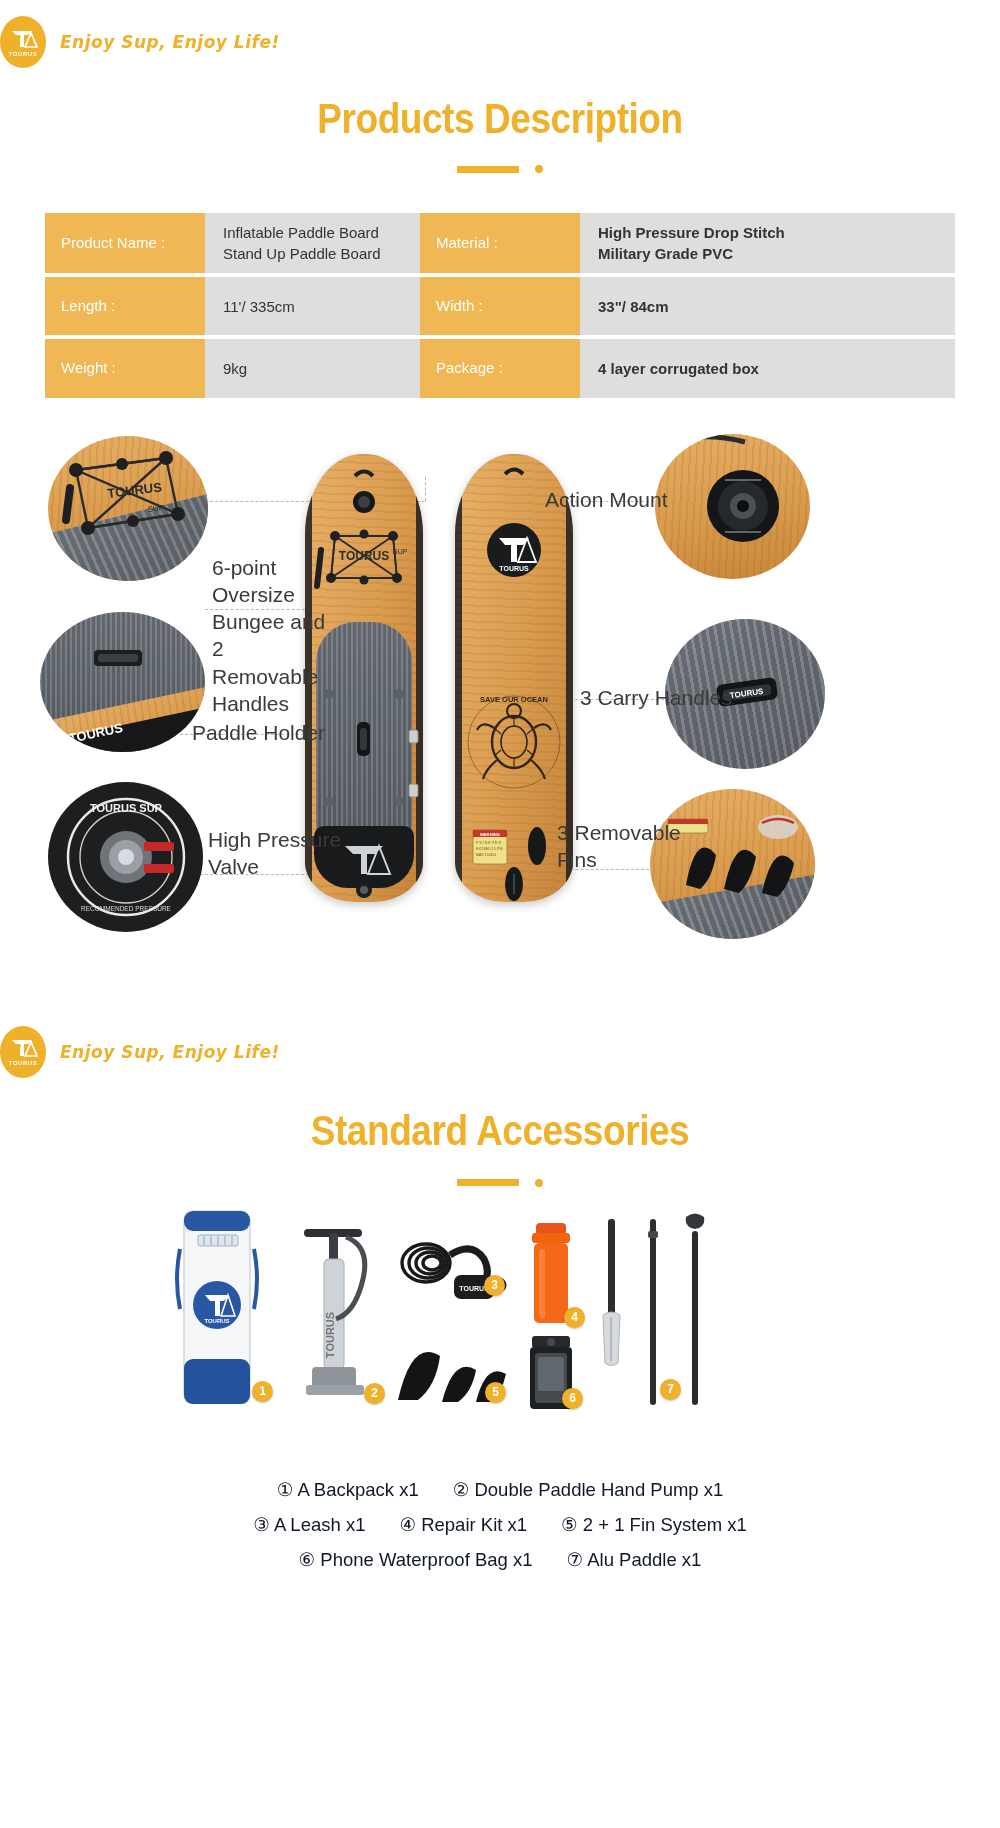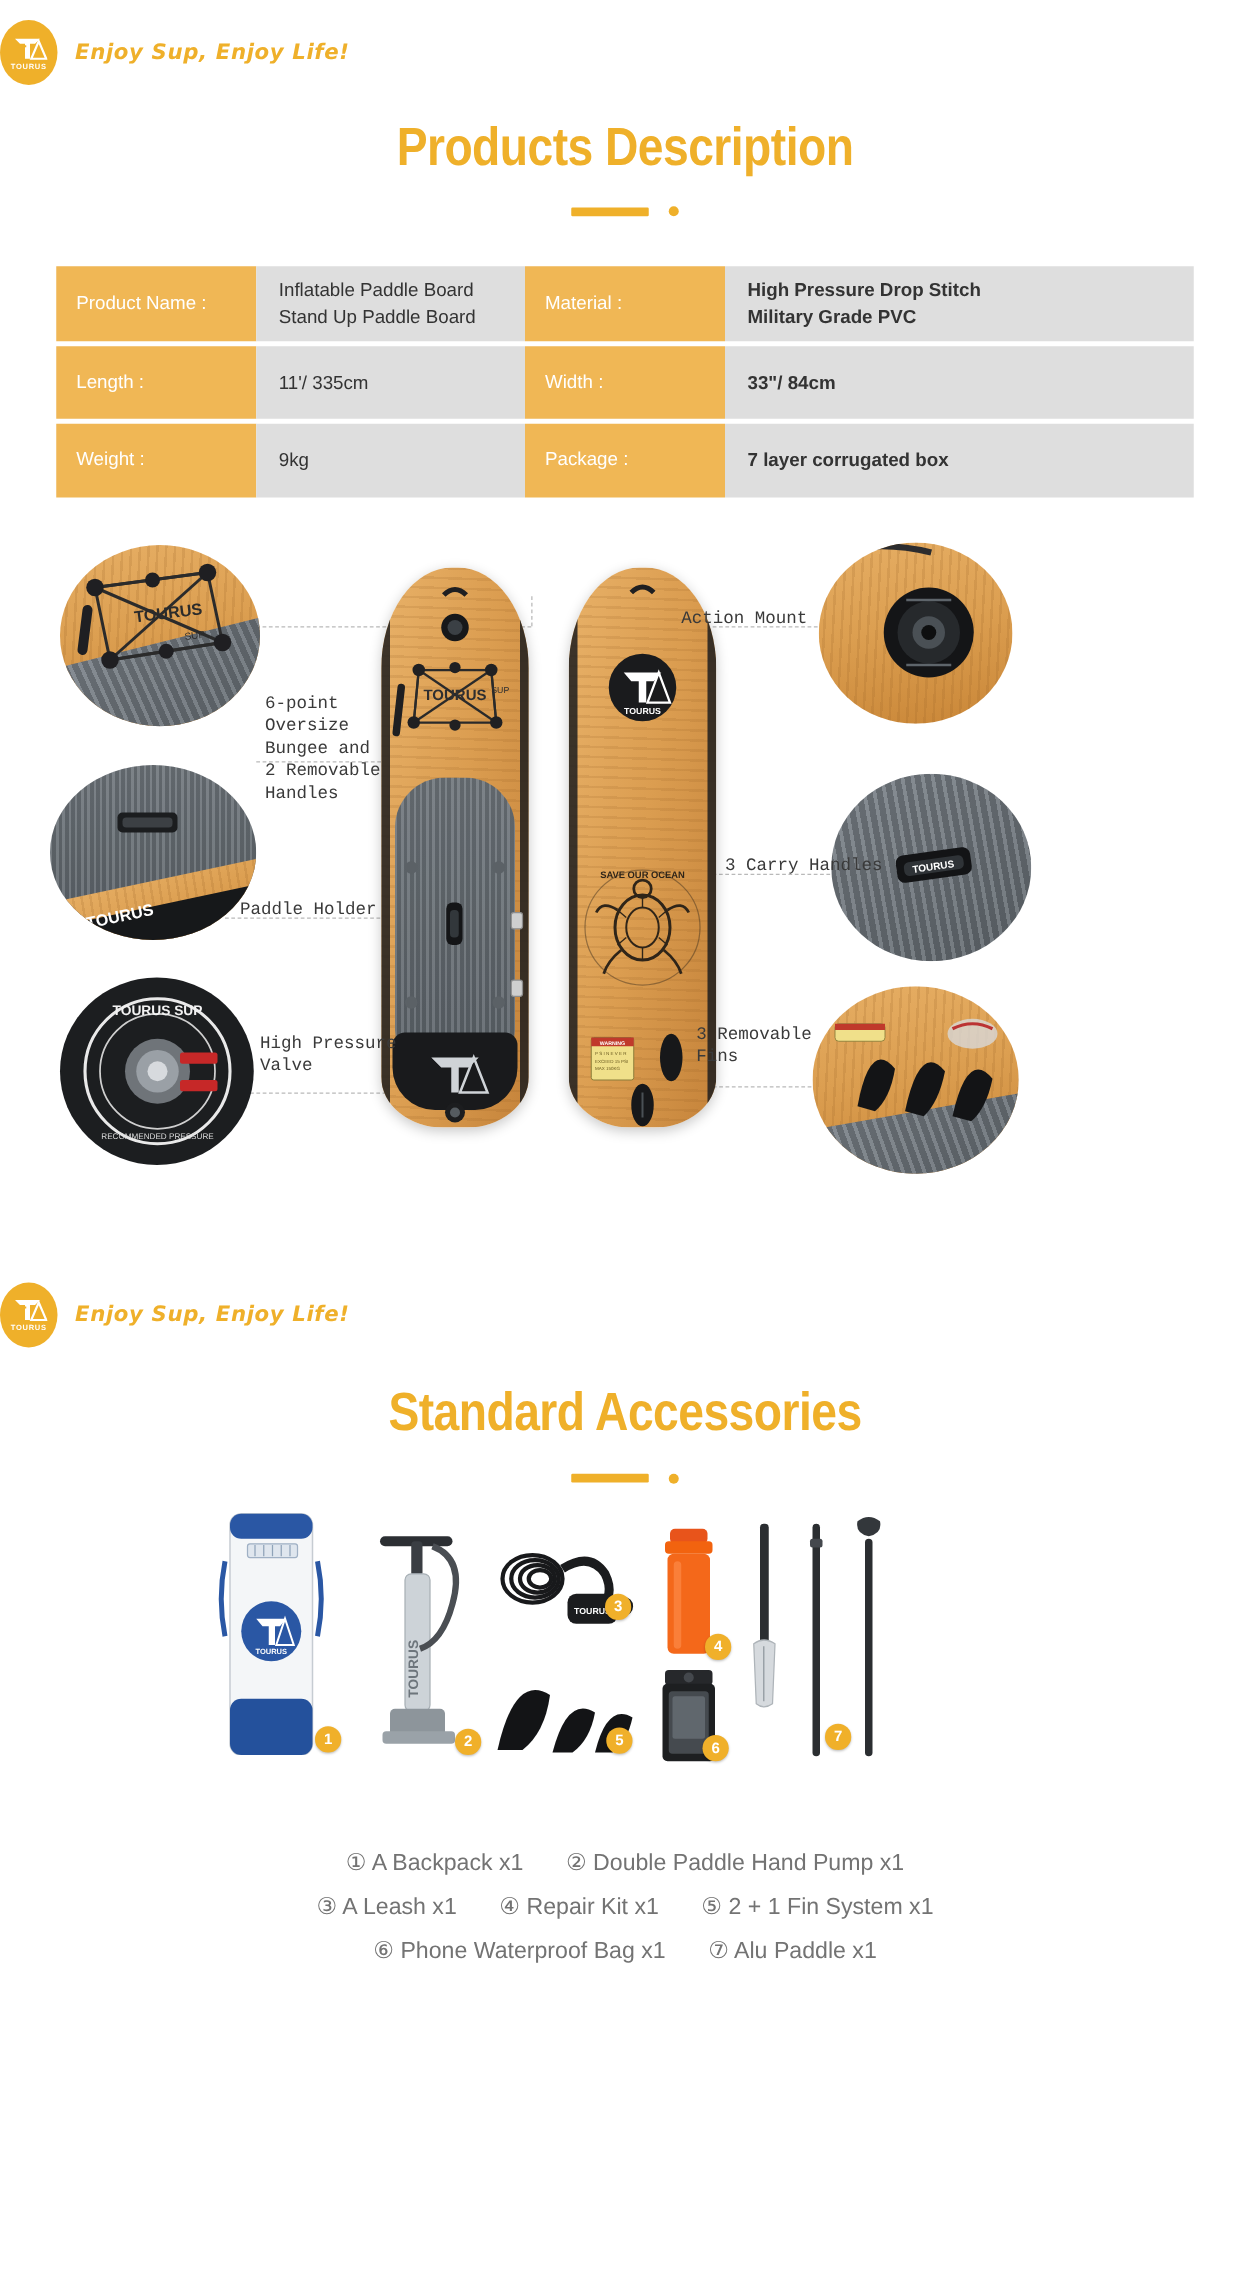--- a/index.html
+++ b/index.html
@@ -53,21 +53,21 @@
   }
   .spec-table td.v {
     background: #DEDEDE; color: #333; padding: 9px 18px; line-height: 1.4;
   }
   .spec-table td.v1 { width: 215px; }
   .spec-table td.v2 { width: 375px; font-weight: bold; }
 
   
   .diagram { position: relative; width: 1000px; height: 560px; }
   .diagram .lbl {
-    position: absolute; font-size: 14px; color: #3a3a3a; line-height: 1.3; font-family: Liberation Mono, monospace;
+    position: absolute; font-size: 21px; color: #3a3a3a; line-height: 1.3;
   }
   .dash-h { position: absolute; border-top: 1px dashed #b9b9b9; height: 0; }
   .dash-v { position: absolute; border-left: 1px dashed #b9b9b9; width: 0; }
 
   
   .circ { position: absolute; border-radius: 50%; overflow: hidden; }
 
   
   .wood {
     background:
@@ -106,21 +106,21 @@
   .badge {
     position: absolute; width: 21px; height: 21px; border-radius: 50%;
     background: #F0B02A; color: #fff; font-size: 12px; font-weight: bold;
     display: flex; align-items: center; justify-content: center;
     box-shadow: 0 1px 2px rgba(0,0,0,.25);
   }
 
   
   .legend { width: 1000px; text-align: center; }
   .legend-line {
-    font-size: 18.5px; color: #737373; margin-bottom: 13px;
+    font-size: 18.5px; color: #0f172a; margin-bottom: 13px;
     display: flex; justify-content: center; gap: 34px;
   }
   .legend-item { white-space: nowrap; }
 </style>
 </head>
 <body>
 
 <div class="brandbar" style="padding-top:16px;">
   <div class="logo-badge">
     <div class="logo-mark">
@@ -155,21 +155,21 @@
     <tr>
       <td class="k">Length :</td>
       <td class="v v1">11'/ 335cm</td>
       <td class="k">Width :</td>
       <td class="v v2">33"/ 84cm</td>
     </tr>
     <tr>
       <td class="k">Weight :</td>
       <td class="v v1">9kg</td>
       <td class="k">Package :</td>
-      <td class="v v2">7 layer corrugated box</td>
+      <td class="v v2">4 layer corrugated box</td>
     </tr>
   </tbody>
 </table>
 
 <div class="diagram" style="margin-top:42px;">
 
   <div class="dash-h" style="left:205px; top:57px; width:220px;"></div>
   <div class="dash-v" style="left:425px; top:33px; height:24px;"></div>
   <div class="dash-h" style="left:205px; top:165px; width:110px;"></div>
   <div class="dash-h" style="left:555px; top:57px; width:180px;"></div>

